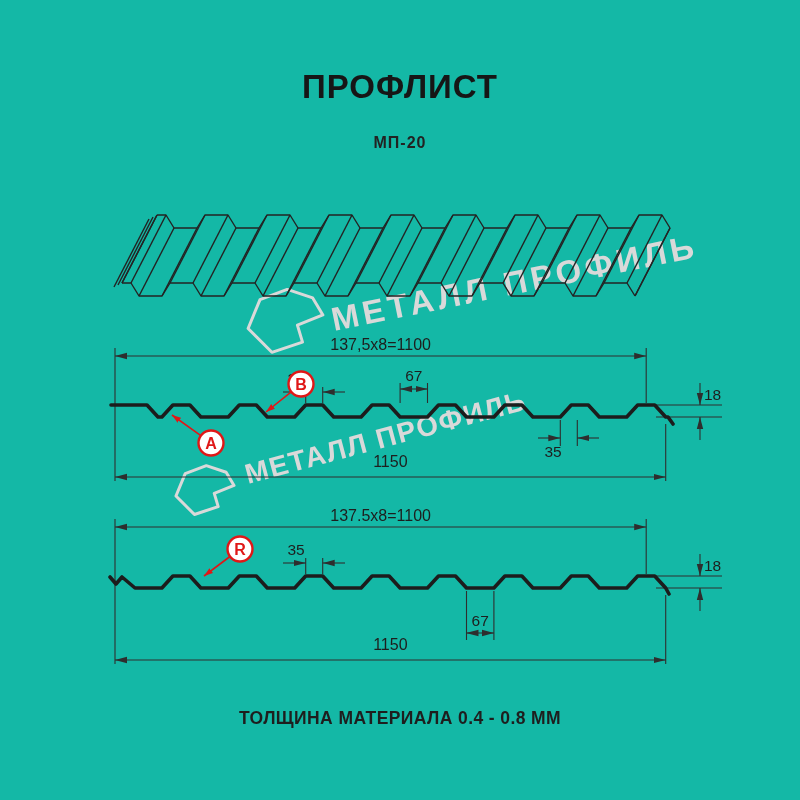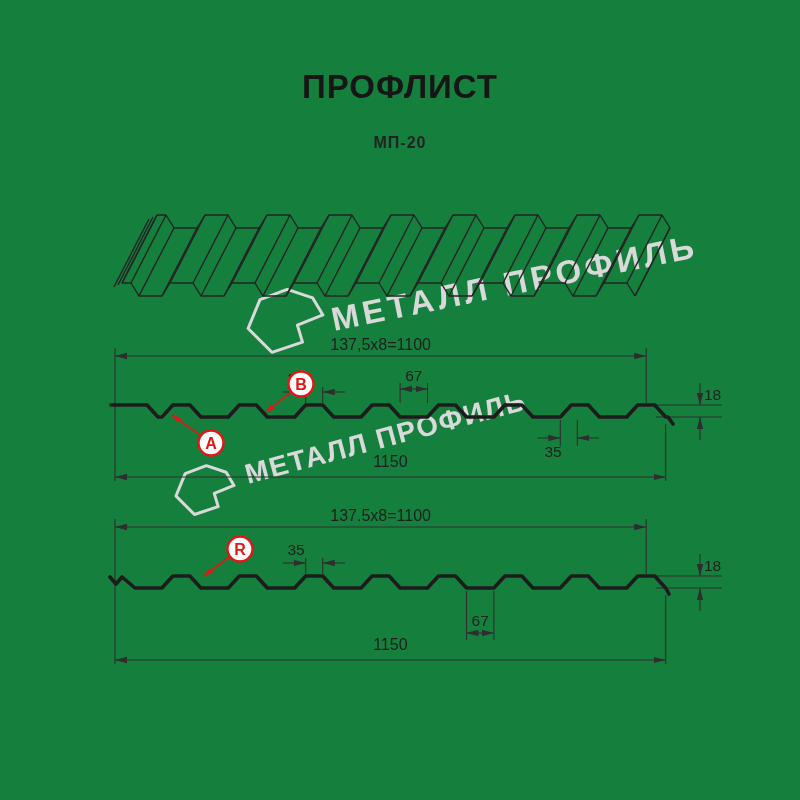--- a/index.html
+++ b/index.html
@@ -1,16 +1,16 @@
 <!DOCTYPE html>
 <html><head>
 <meta charset="utf-8">
 <style>
   html,body{margin:0;padding:0;background:#fff;}
-  .page{position:relative;width:800px;height:800px;background:#15803d;overflow:hidden;
+  .page{position:relative;width:800px;height:800px;background:#14b8a6;overflow:hidden;
         font-family:"Liberation Sans",sans-serif;}
   .title{position:absolute;left:0;top:68px;width:800px;text-align:center;
          font-size:33px;font-weight:800;letter-spacing:1px;color:#161616;}
   .subtitle{position:absolute;left:0;top:115px;width:800px;text-align:center;
          font-size:16px;font-weight:600;letter-spacing:1px;color:#222;margin-top:19px;}
   .caption{position:absolute;left:0;top:708px;width:800px;text-align:center;
          font-size:17.5px;font-weight:600;letter-spacing:0.4px;color:#1e1e1e;}
   svg{position:absolute;left:0;top:0;}
   svg text{font-family:"Liberation Sans",sans-serif;}
 </style>
@@ -148,13 +148,14 @@
     <line x1="200.84595333010512" y1="435.7099152113575" x2="172" y2="415" stroke="#e01717" stroke-width="1.6" marker-end="url(#ahr)"></line>
     <circle cx="211" cy="443" r="12.5" fill="#fff" stroke="#e01717" stroke-width="2.4"></circle>
     <text x="211" y="448.5" text-anchor="middle" font-size="16" font-weight="600" fill="#e01717">A</text>
       </g>
       <g>
     <line x1="230" y1="556.5" x2="204" y2="576" stroke="#e01717" stroke-width="1.6" marker-end="url(#ahr)"></line>
     <circle cx="240" cy="549" r="12.5" fill="#fff" stroke="#e01717" stroke-width="2.4"></circle>
     <text x="240" y="554.5" text-anchor="middle" font-size="16" font-weight="600" fill="#e01717">R</text>
       </g>
     </svg>
+  <div class="caption">ТОЛЩИНА МАТЕРИАЛА 0.4 - 0.8 ММ</div>
 </div>
 
 </body></html>

